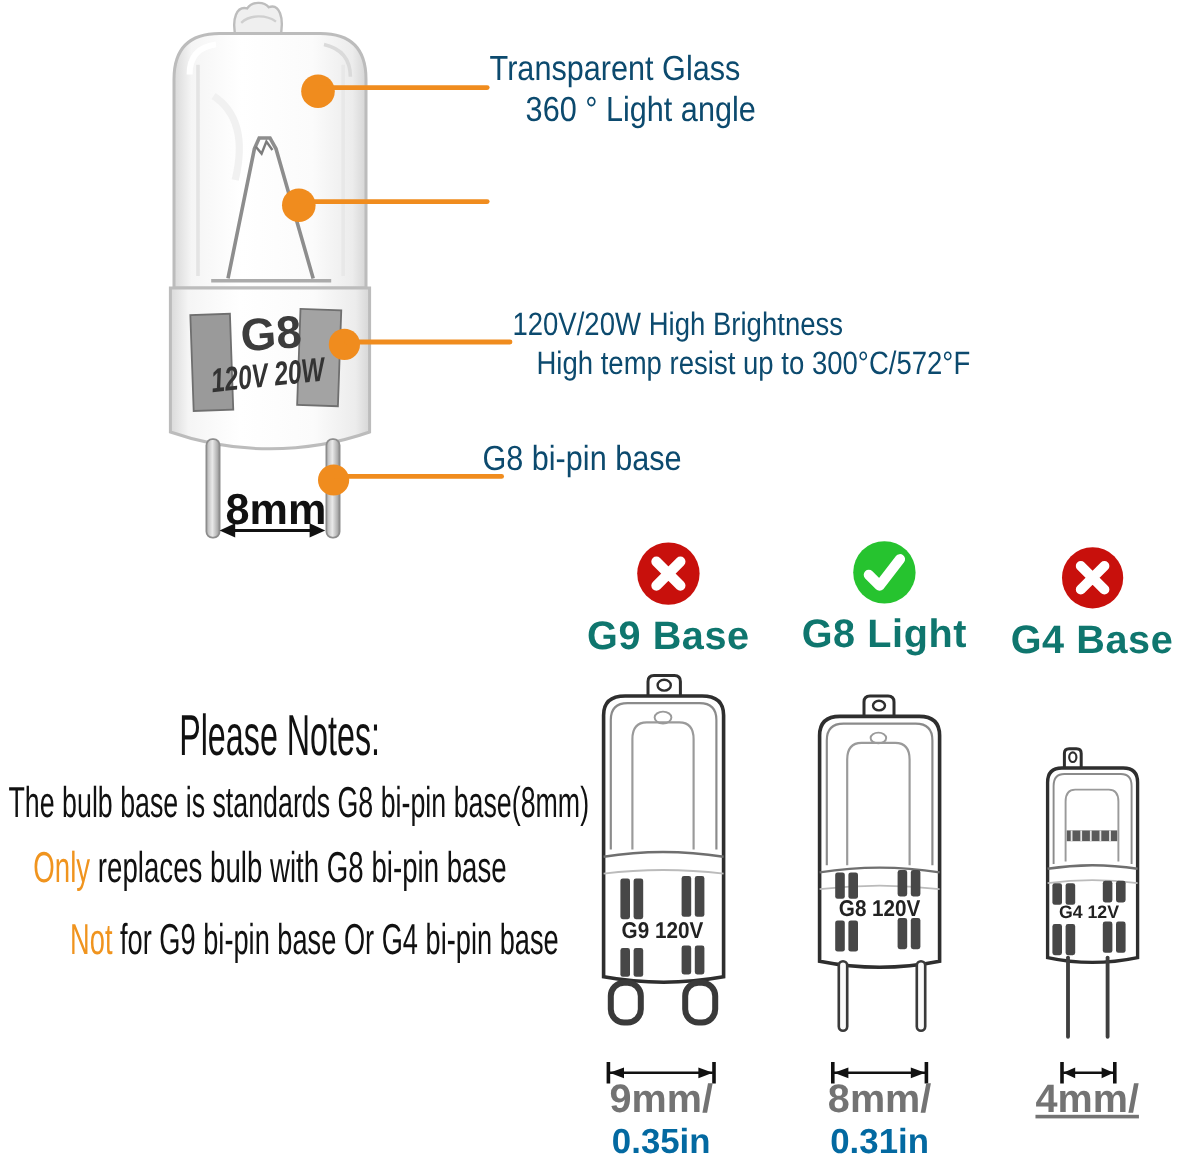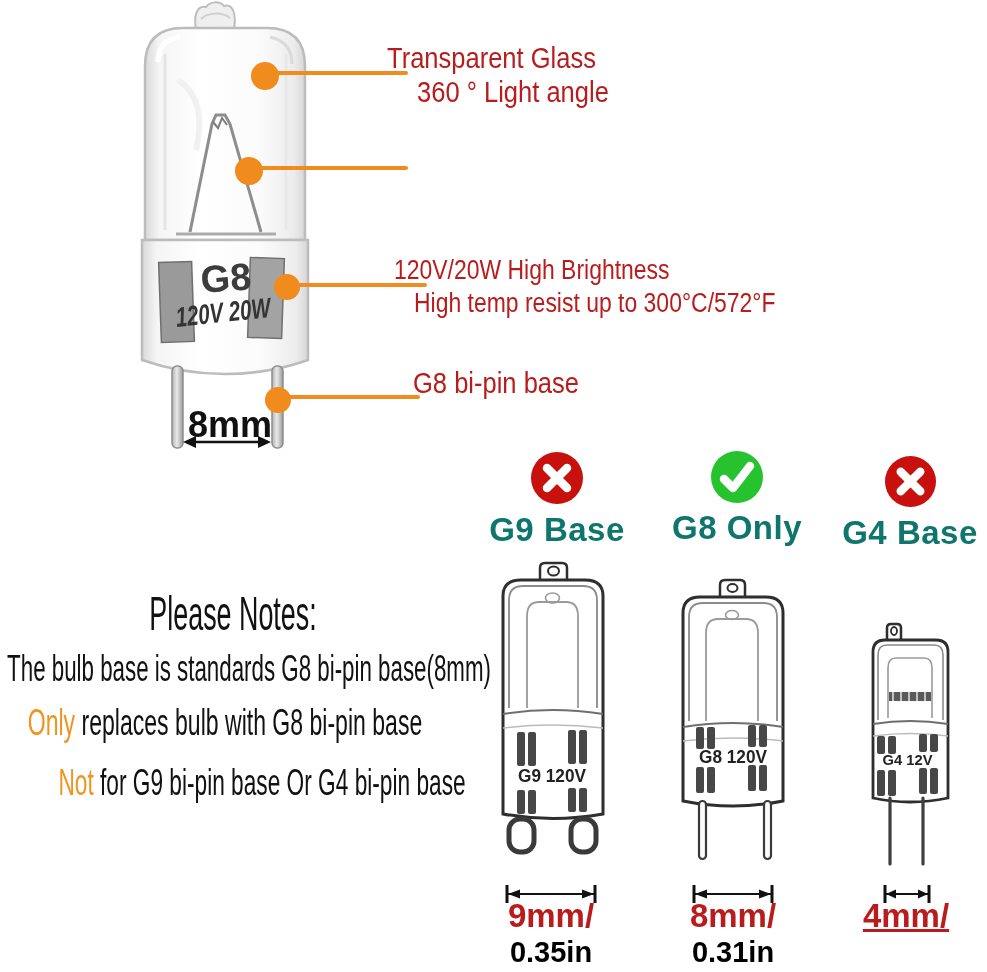--- a/index.html
+++ b/index.html
@@ -1,38 +1,38 @@
 <!DOCTYPE html>
 <html><head>
 <meta charset="utf-8">
 <style>
   html,body{margin:0;padding:0;background:#fff;}
   .canvas{position:relative;width:987px;height:972px;background:#ffffff;overflow:hidden;
           font-family:"Liberation Sans","DejaVu Sans",sans-serif;color:#161616;}
   
-  .co{position:absolute;white-space:nowrap;color:#b91c1c;}
+  .co{position:absolute;white-space:nowrap;color:#0c4a6e;margin-left:21px;}
   .co .ln{font-size:29px;line-height:34px;}
   .co .sq{display:inline-block;transform:scaleX(0.88);transform-origin:0 50%;white-space:nowrap;}
   .co.small .ln{font-size:27px;line-height:33px;}
   .co.small .sq{transform:scaleX(0.85);}
   
   .dot{position:absolute;background:#F08C1E;border-radius:50%;}
   .cline{position:absolute;background:#F08C1E;height:4px;border-radius:2px;}
   
   .opt-icon{position:absolute;}
   .opt-label{position:absolute;width:170px;text-align:center;font-size:33px;font-weight:bold;
              letter-spacing:.5px;color:#0f766e;}
   
   .nline{position:absolute;white-space:nowrap;color:#111;transform:translateX(-50%) scaleX(var(--s));
          transform-origin:center;font-size:36px;}
   .ntitle{font-size:48px;}
   .em{color:#F0941E;}
   
-  .mm{position:absolute;width:150px;text-align:center;font-weight:bold;font-size:33px;line-height:36px;color:#b91c1c;}
-  .inch{position:absolute;width:150px;text-align:center;font-weight:bold;font-size:29px;color:#000000;}
+  .mm{position:absolute;width:150px;text-align:center;font-weight:bold;font-size:33px;line-height:36px;color:#737373;}
+  .inch{position:absolute;width:150px;text-align:center;font-weight:bold;font-size:29px;color:#0369a1;}
   svg{position:absolute;overflow:visible;}
   svg text{font-family:"Liberation Sans","DejaVu Sans",sans-serif;}
 </style>
 </head>
 <body>
 
 <div class="canvas">
 
   <svg style="left:118px;top:0;" width="220" height="455" viewBox="0 0 220 455">
     <defs>
@@ -92,42 +92,42 @@
   <div class="cline" style="left:249px;top:166px;width:159px;"></div>
   <div class="dot" style="left:274px;top:274px;width:26px;height:26px;"></div>
   <div class="cline" style="left:287px;top:283px;width:140px;"></div>
   <div class="dot" style="left:265px;top:387px;width:26px;height:26px;"></div>
   <div class="cline" style="left:278px;top:395px;width:142px;"></div>
 
   <div class="co" style="left:387px;top:41px;">
     <div class="ln"><span class="sq">Transparent Glass</span></div>
     <div class="ln" style="padding-left:30px;"><span class="sq">360 ° Light angle</span></div>
   </div>
-  <div class="co small" style="left:394px;top:254px;">
+  <div class="co small" style="left:406px;top:254px;">
     <div class="ln"><span class="sq">120V/20W High Brightness</span></div>
     <div class="ln" style="padding-left:20px;"><span class="sq">High temp resist up to 300°C/572°F</span></div>
   </div>
-  <div class="co" style="left:413px;top:366px;">
+  <div class="co" style="left:381px;top:366px;">
     <div class="ln"><span class="sq">G8 bi-pin base</span></div>
   </div>
 
   <svg class="opt-icon" style="left:530px;top:451px;" width="54" height="54" viewBox="0 0 54 54">
     <circle cx="27" cy="27" r="26" fill="#C8100C"></circle>
     <path d="M17,17 L37,37 M37,17 L17,37" stroke="#fff" stroke-width="8.5" stroke-linecap="round"></path>
   </svg>
   <svg class="opt-icon" style="left:710px;top:450px;" width="54" height="54" viewBox="0 0 54 54">
     <circle cx="27" cy="27" r="26" fill="#26C32F"></circle>
     <path d="M14,29 L23,38 L40,16" fill="none" stroke="#fff" stroke-width="8.5" stroke-linecap="round" stroke-linejoin="round"></path>
   </svg>
   <svg class="opt-icon" style="left:884px;top:455px;" width="53" height="53" viewBox="0 0 54 54">
     <circle cx="27" cy="27" r="26" fill="#C8100C"></circle>
     <path d="M17,17 L37,37 M37,17 L17,37" stroke="#fff" stroke-width="8.5" stroke-linecap="round"></path>
   </svg>
   <div class="opt-label" style="left:472px;top:511px;">G9 Base</div>
-  <div class="opt-label" style="left:652px;top:509px;">G8 Only</div>
+  <div class="opt-label" style="left:652px;top:509px;">G8 Light</div>
   <div class="opt-label" style="left:825px;top:514px;">G4 Base</div>
 
   <div class="nline ntitle" style="left:233px;top:586px;--s:0.56;">
     <span>Please Notes:</span>
   </div>
   <div class="nline" style="left:249px;top:648px;--s:0.62;">
     <span>The bulb base is standards G8 bi-pin base(8mm)</span>
   </div>
   <div class="nline" style="left:225px;top:702px;--s:0.64;">
     <span class="em">Only</span><span> replaces bulb with G8 bi-pin base</span>

